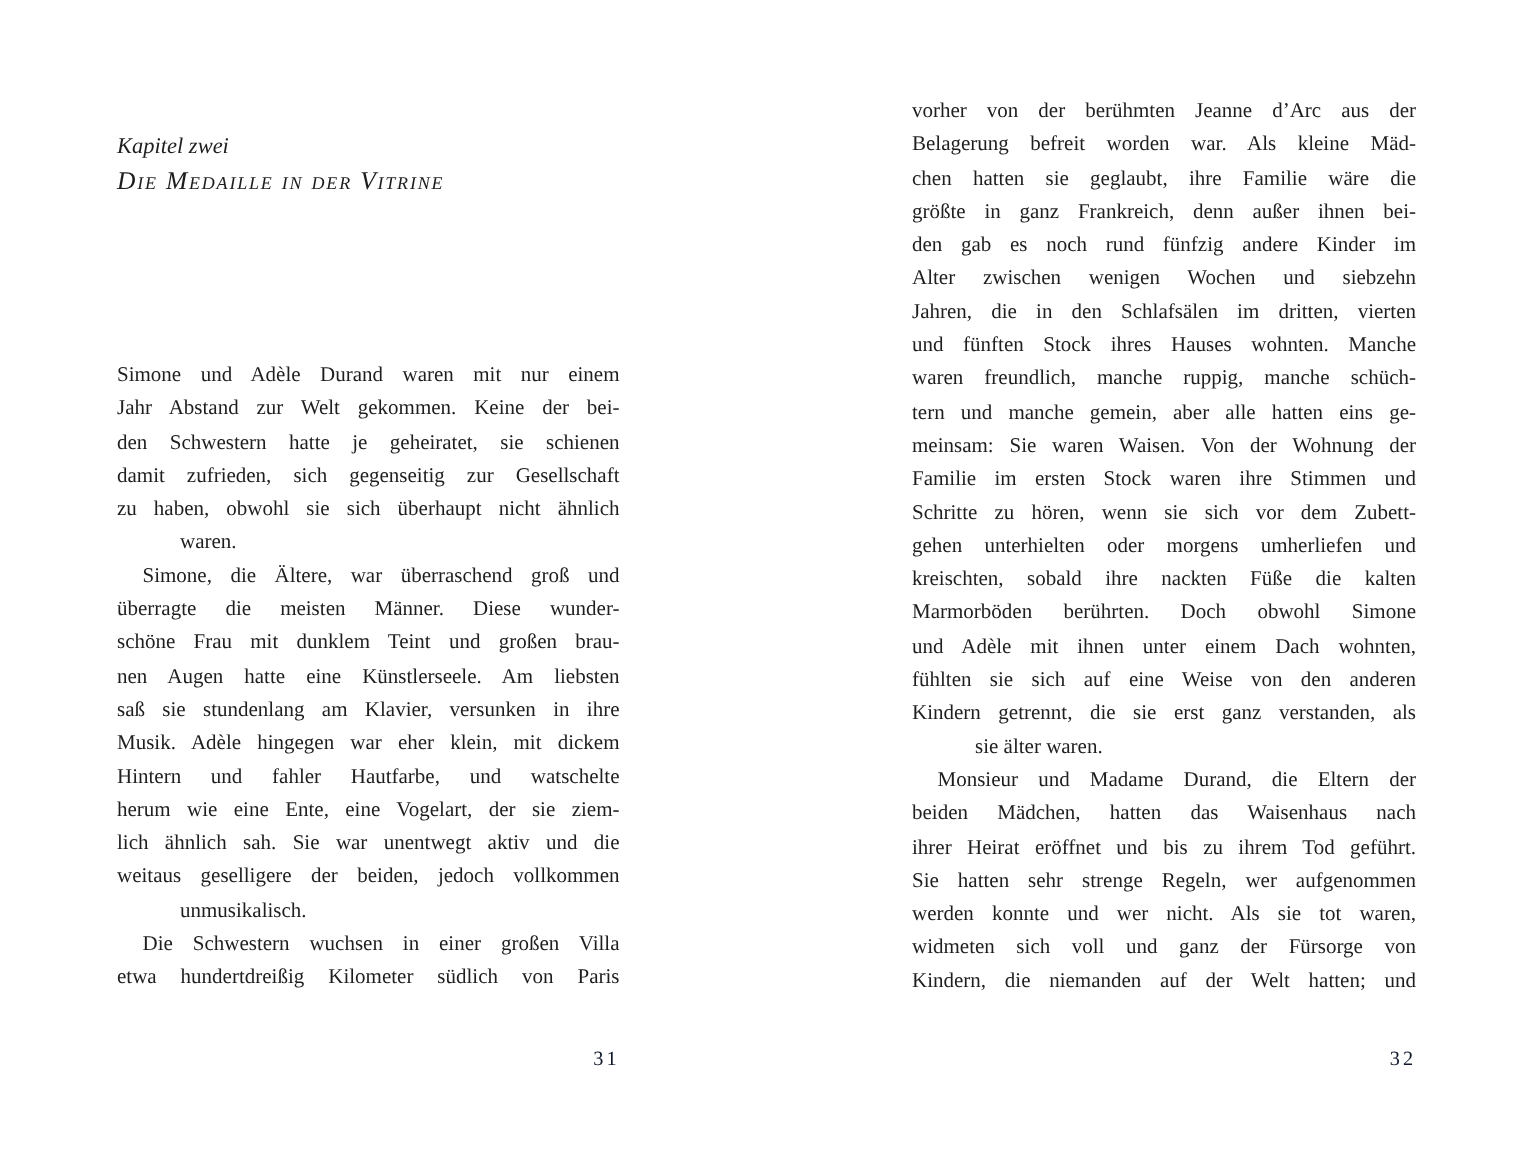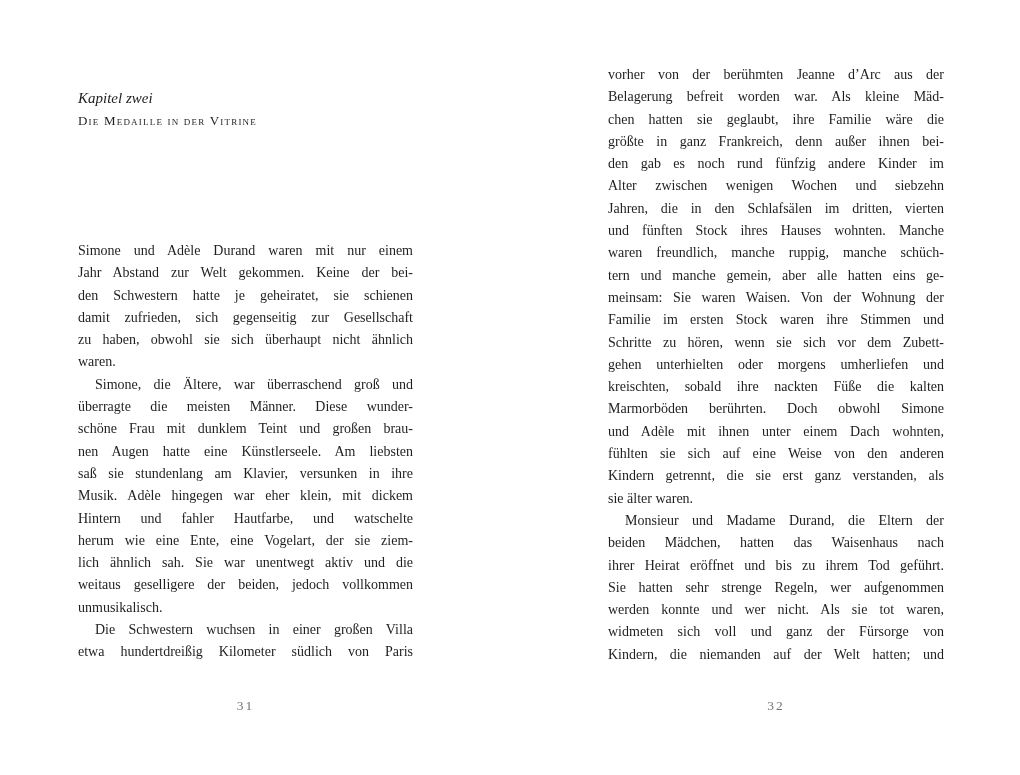--- a/index.html
+++ b/index.html
@@ -11,46 +11,46 @@
     overflow: hidden;
     font-family: "Liberation Serif", serif;
     color: #1e1e1e;
   }
   .page { position: absolute; top: 0; height: 596px; }
   .page-left  { left: 78px;  width: 335px; }
   .page-right { left: 608px; width: 336px; }
 
   .chapter-head { position: absolute; top: 88px; left: 0; width: 100%; text-align: left; }
   .kicker { font-style: italic; font-size: 15px; line-height: 21px; }
-  .title  { font-variant: small-caps; font-size: 13px; letter-spacing: 1.2px; line-height: 21px; margin-top: 1px; }
+  .title  { font-variant: small-caps; font-size: 17px; letter-spacing: 1.2px; line-height: 21px; margin-top: 1px; font-style: italic; }
 
   .body { position: absolute; left: 0; width: 100%; }
   .page-left  .body { top: 240px; }
   .page-right .body { top: 64px; }
 
   .line {
     height: 22.3px;
     line-height: 22.3px;
     font-size: 14px;
     text-align: justify;
     text-align-last: justify;
     overflow: hidden;
   }
-  .line.end { text-align-last: left; }
+  .line.end { text-align-last: left; margin-left: 42px; }
   .line.indent { text-indent: 17px; }
 
   .page-number {
     position: absolute;
     top: 698px;
     left: 0;
     width: 100%;
-    text-align: center;
+    text-align: right;
     font-size: 13.5px;
     letter-spacing: 2px;
-    color: #737373;
+    color: #0f172a;
   }
 </style>
 </head>
 <body>
 
 <div class="canvas">
 
   <div class="page page-left">
     <div class="chapter-head">
       <div class="kicker">Kapitel zwei</div>

